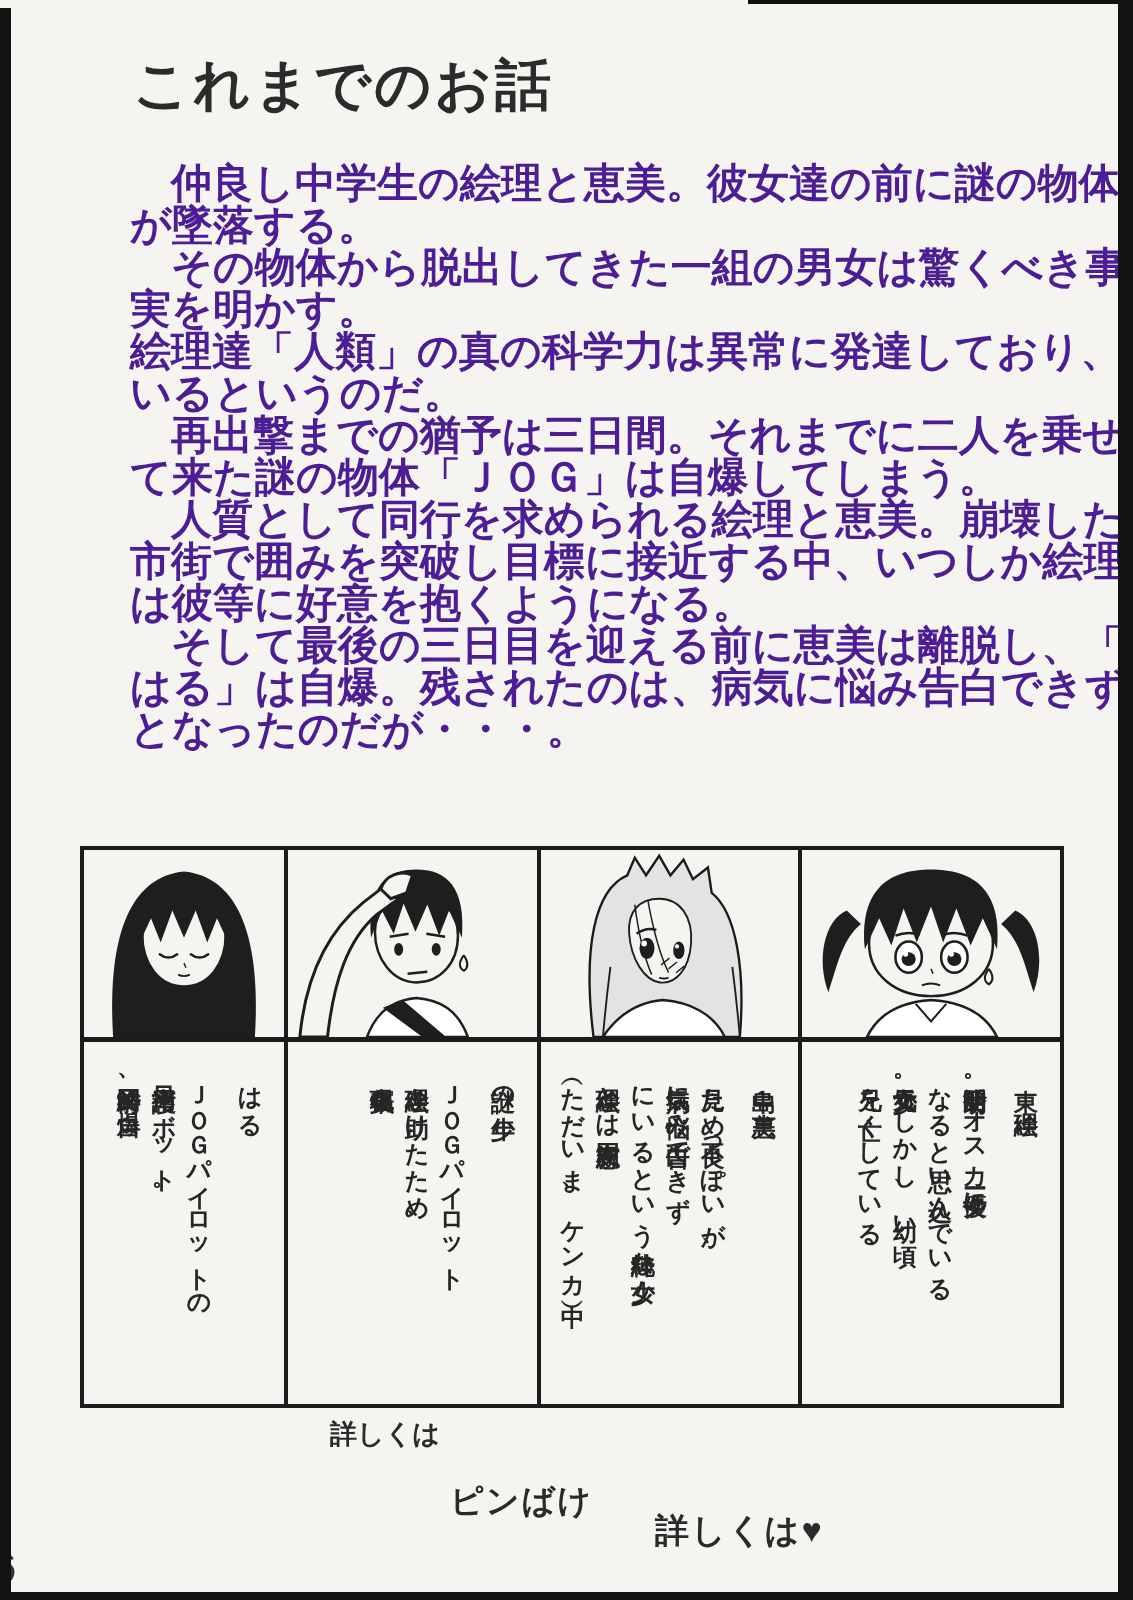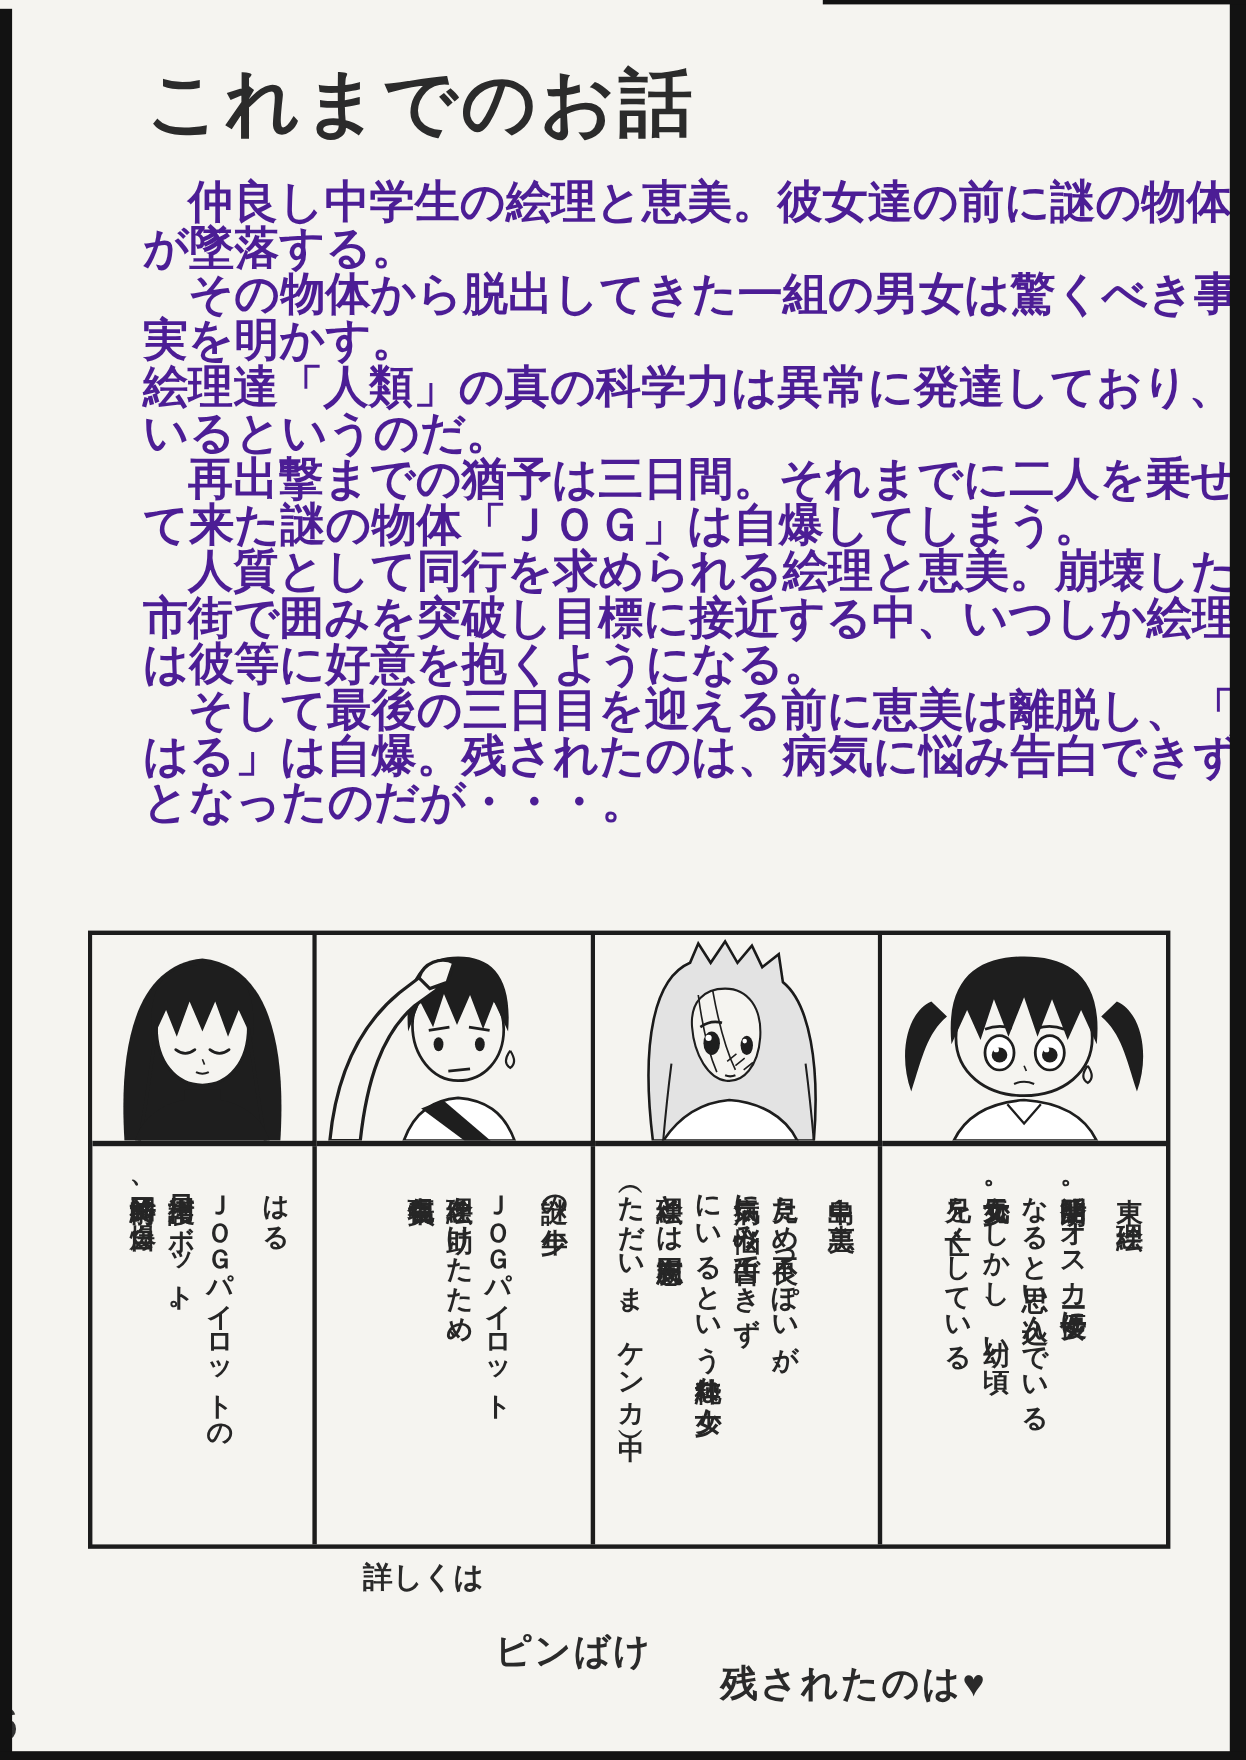--- a/index.html
+++ b/index.html
@@ -13,21 +13,21 @@
   }
   
   .edge{position:absolute;background:#121212;z-index:9;}
   .edge-left{left:0;top:8px;width:11px;height:1592px;}
   .edge-right{right:0;top:0;width:15px;height:1600px;}
   .edge-bottom{left:0;bottom:0;width:1133px;height:8px;}
   .edge-top-right{top:0;left:748px;width:385px;height:4px;}
 
   .page-title{
     position:absolute;left:133px;top:48px;
-    font-size:67px;font-weight:bold;letter-spacing:3px;
+    font-size:56px;font-weight:bold;letter-spacing:3px;
     color:#2b2b2b;white-space:nowrap;
   }
 
   .synopsis{
     position:absolute;left:130px;top:162px;width:910px;
     font-size:41px;line-height:42px;font-weight:600;
     color:#4c1d95;letter-spacing:0px;
   }
   .synopsis .line{white-space:pre;height:42px;overflow:visible;}
 
@@ -203,17 +203,17 @@
       <div class="char-details">明朗活発。オスカー女優に
 なると思い込んでいる
 元気少女。しかし、幼い頃
 兄を亡くしている</div>
     </div>
   </div>
 
   <div class="footer-note f-prefix">詳しくは</div>
   <div class="footer-note f-title2">ピンばけ</div>
   <div class="footer-note f-title3">ＲＥＤ　Ｎ２</div>
-  <div class="footer-note f-suffix">残されたのは♥</div>
+  <div class="footer-note f-suffix">詳しくは♥</div>
 
   <div class="page-number">6</div>
 
 </div>
 
 </body></html>

